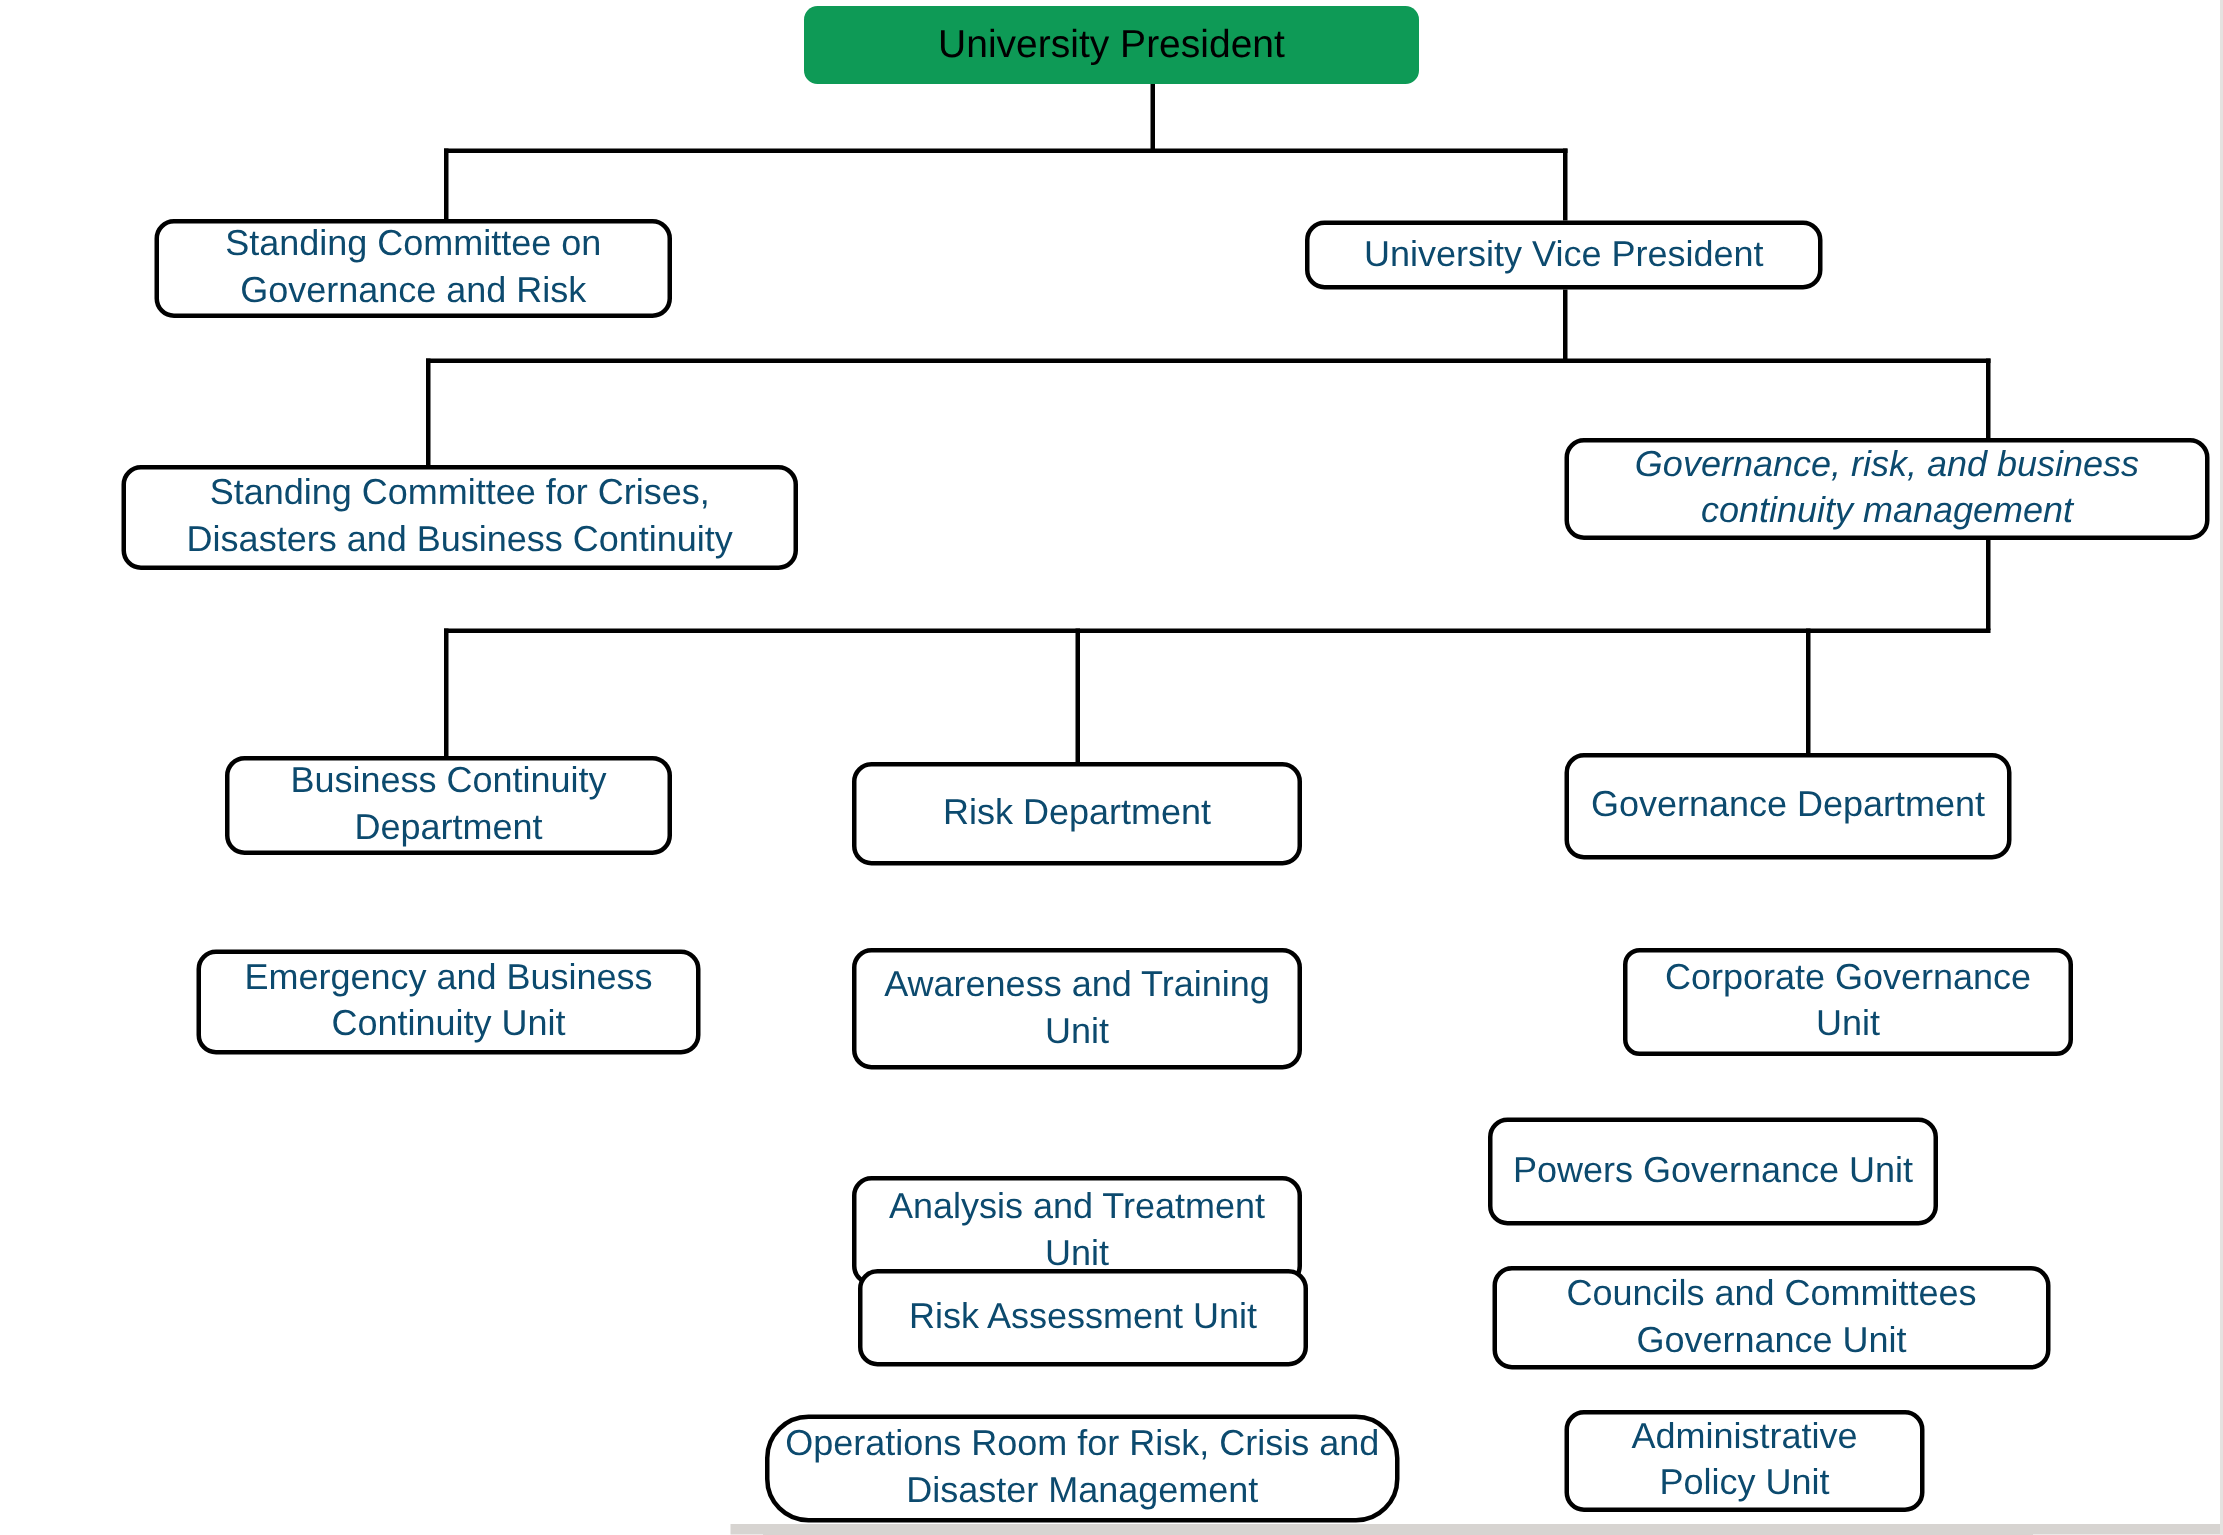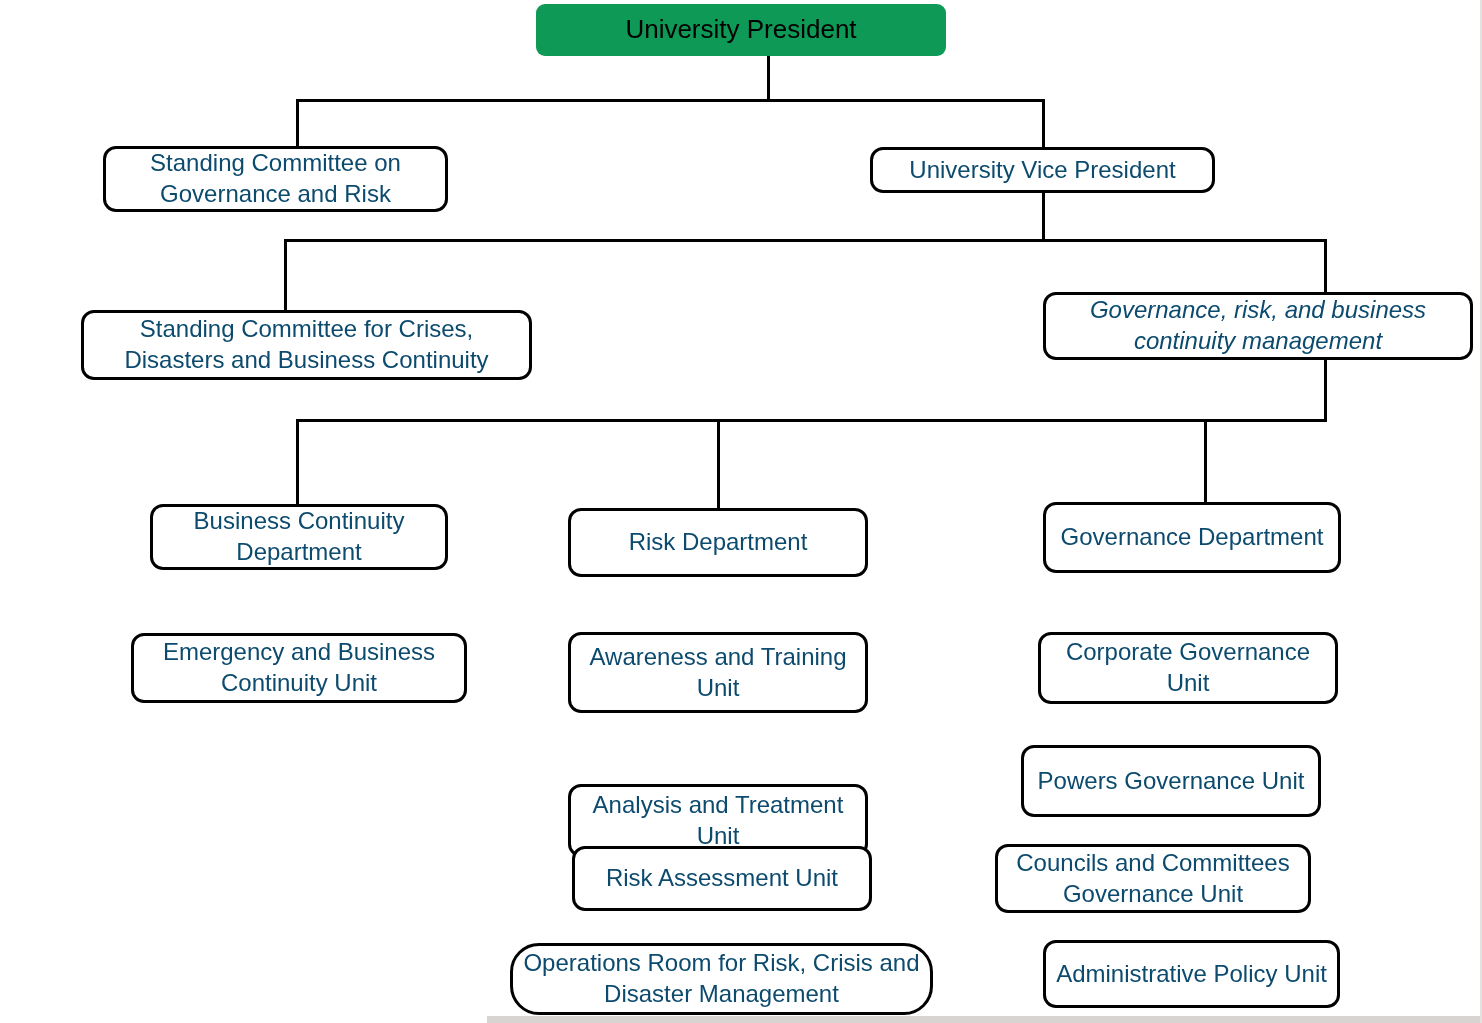--- a/index.html
+++ b/index.html
@@ -98,42 +98,42 @@
 </div>
 
 <div class="node" style="left:131px; top:633px; width:336px; height:70px;">
   <span>Emergency and Business Continuity Unit</span>
 </div>
 
 <div class="node" style="left:568px; top:632px; width:300px; height:81px;">
   <span>Awareness and Training Unit</span>
 </div>
 
-<div class="node" style="left:1038px; top:632px; width:300px; height:72px;">
+<div class="node" style="left:1082px; top:632px; width:300px; height:72px;border-radius:11px;">
   <span>Corporate Governance Unit</span>
 </div>
 
 <div class="node" style="left:568px; top:784px; width:300px; height:73px;">
   <span>Analysis and Treatment Unit</span>
 </div>
 
-<div class="node" style="left:1021px; top:745px; width:300px; height:72px;">
+<div class="node" style="left:992px; top:745px; width:300px; height:72px;">
   <span>Powers Governance Unit</span>
 </div>
 
 <div class="node" style="left:572px; top:846px; width:300px; height:65px;">
   <span>Risk Assessment Unit</span>
 </div>
 
-<div class="node" style="left:995px; top:844px; width:316px; height:69px;">
+<div class="node" style="left:995px; top:844px; width:372px; height:69px;">
   <span>Councils and Committees Governance Unit</span>
 </div>
 
 <div class="node" style="left:510px; top:943px; width:423px; height:72px;border-radius:29px;">
   <span>Operations Room for Risk, Crisis and Disaster Management</span>
 </div>
 
-<div class="node" style="left:1043px; top:940px; width:297px; height:68px;">
+<div class="node" style="left:1043px; top:940px; width:240px; height:68px;">
   <span>Administrative Policy Unit</span>
 </div>
 
 <div class="edge-strip-bottom"></div>
 <div class="edge-strip-right"></div>
 
 </body></html>

